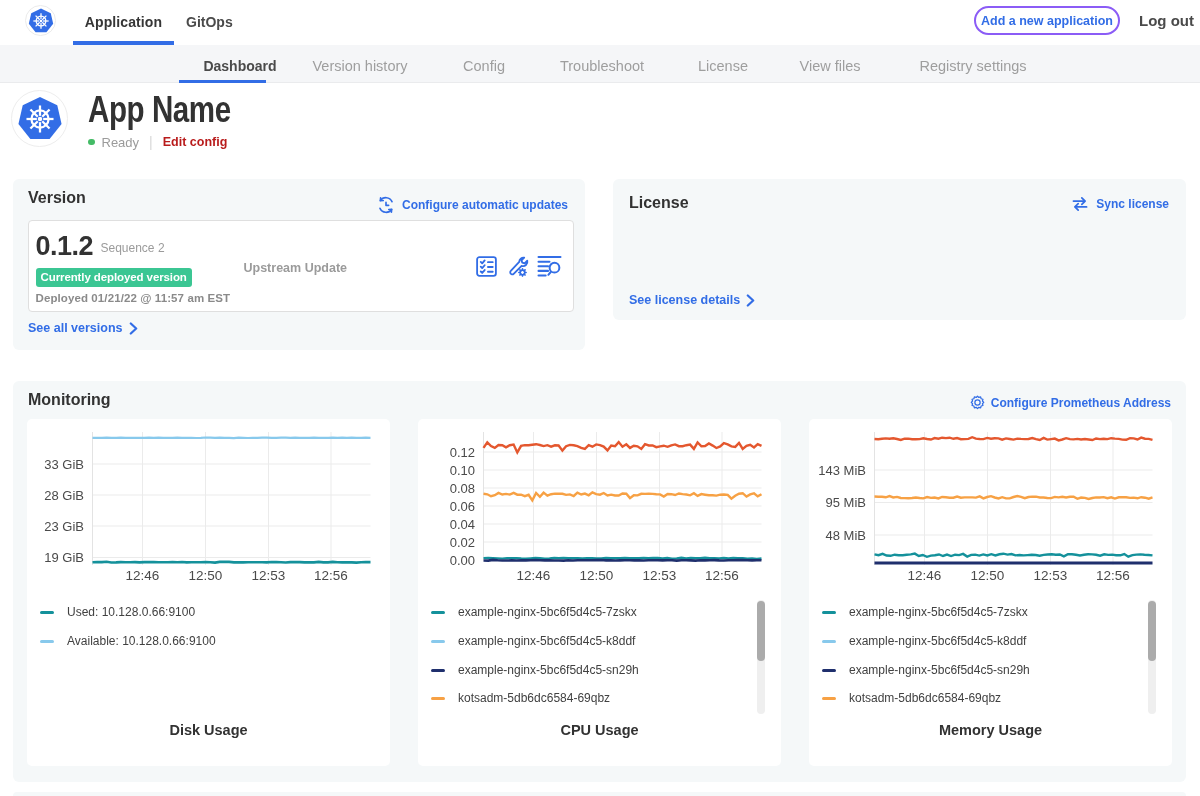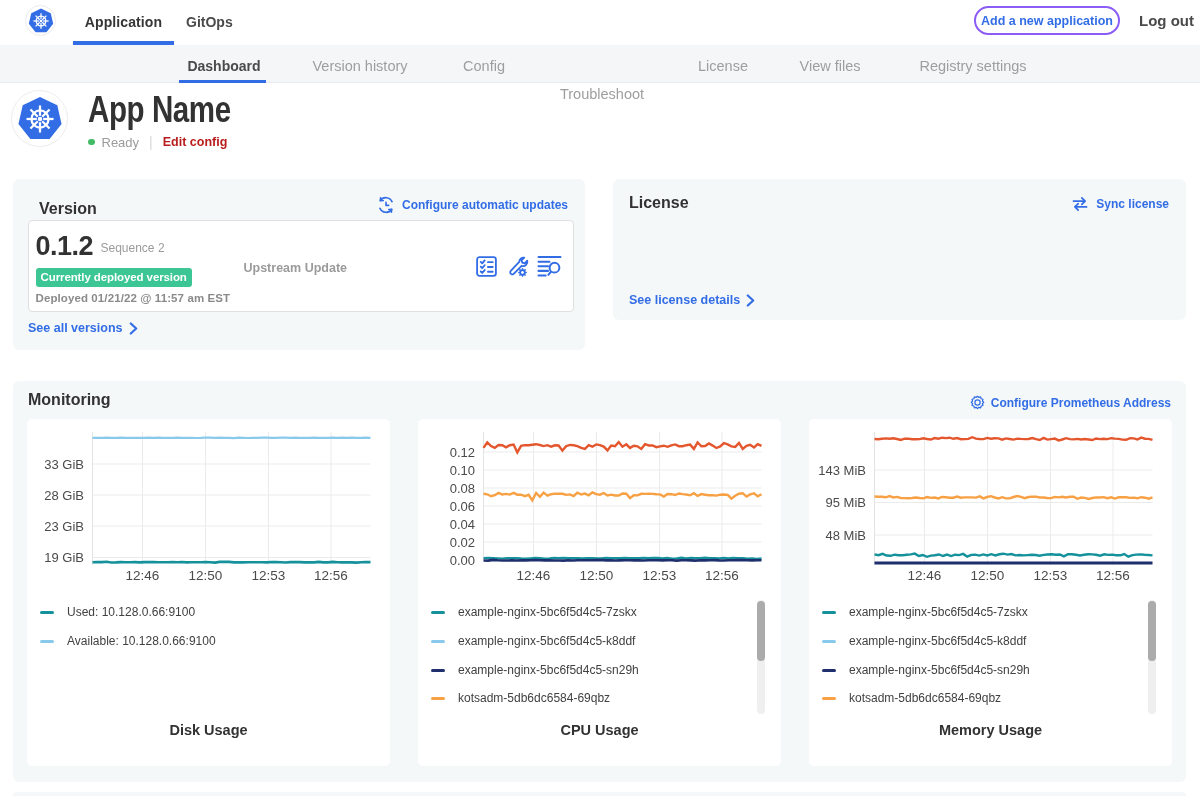--- a/index.html
+++ b/index.html
@@ -69,25 +69,25 @@
 </svg>
     </div>
   <div class="nav-app">Application</div>
   <div class="nav-app-line"></div>
   <div class="nav-gitops">GitOps</div>
   <div class="nav-btn">Add a new application</div>
   <div class="nav-logout">Log out</div>
 </div>
 
 <div class="subnav"></div>
-<div class="stab active" style="left:224px;">Dashboard</div>
+<div class="stab active" style="left:240px;">Dashboard</div>
 <div class="stab-line"></div>
 <div class="stab" style="left:360px;">Version history</div>
 <div class="stab" style="left:484px;">Config</div>
-<div class="stab" style="left:602px;margin-top:28px;">Troubleshoot</div>
+<div class="stab" style="left:602px;">Troubleshoot</div>
 <div class="stab" style="left:723px;">License</div>
 <div class="stab" style="left:830px;">View files</div>
 <div class="stab" style="left:973px;">Registry settings</div>
 
 <div class="app-logo">
     <svg width="46" height="46" viewBox="0 0 100 102">
   <polygon points="50.0,2.0 88.3,20.4 97.8,61.9 71.3,95.1 28.7,95.1 2.2,61.9 11.7,20.4" fill="#326de6"></polygon>
   <circle cx="50" cy="51" r="19" fill="none" stroke="#fff" stroke-width="5"></circle>
   <line x1="50.0" y1="44.0" x2="50.0" y2="21.0" stroke="#fff" stroke-width="5"></line>
       <line x1="54.9" y1="46.1" x2="71.2" y2="29.8" stroke="#fff" stroke-width="5"></line>
@@ -102,21 +102,21 @@
   </div>
 <div class="app-name">App Name</div>
 <div class="app-status">
   <span class="dot"></span>
     <span>Ready</span>
     <span class="vsep">|</span>
     <span class="editcfg">Edit config</span>
 </div>
 
 <div class="card" style="left:13px; top:179px; width:572px; height:171px;">
-  <div class="abs card-title" style="left:15px; top:21px;margin-left:11px;">Version</div>
+  <div class="abs card-title" style="left:15px; top:10px;">Version</div>
   <div class="abs link" style="right:211px; top:17px; display:flex; align-items:center;margin-top:48px;">
       <svg width="17" height="17" viewBox="0 0 24 24" fill="none" stroke="#326de6" stroke-width="2.6" stroke-linecap="round" stroke-linejoin="round">
         <path d="M5.5 4.5 L5 9.5 L10 9 Z" fill="#326de6" stroke-width="1.5"></path>
         <path d="M6.5 8 A 7.5 7.5 0 1 1 4.5 13.5"></path>
       </svg>
       <span style="margin-left:7px;">Check for update</span>
     </div>
   <div class="abs link" style="right:17px; top:17px; display:flex; align-items:center;">
       <svg width="18" height="18" viewBox="0 0 24 24" fill="none" stroke="#326de6" stroke-width="2.2" stroke-linecap="round" stroke-linejoin="round">
         <path d="M20 7.5 A 9 9 0 0 0 4.5 6"></path>

